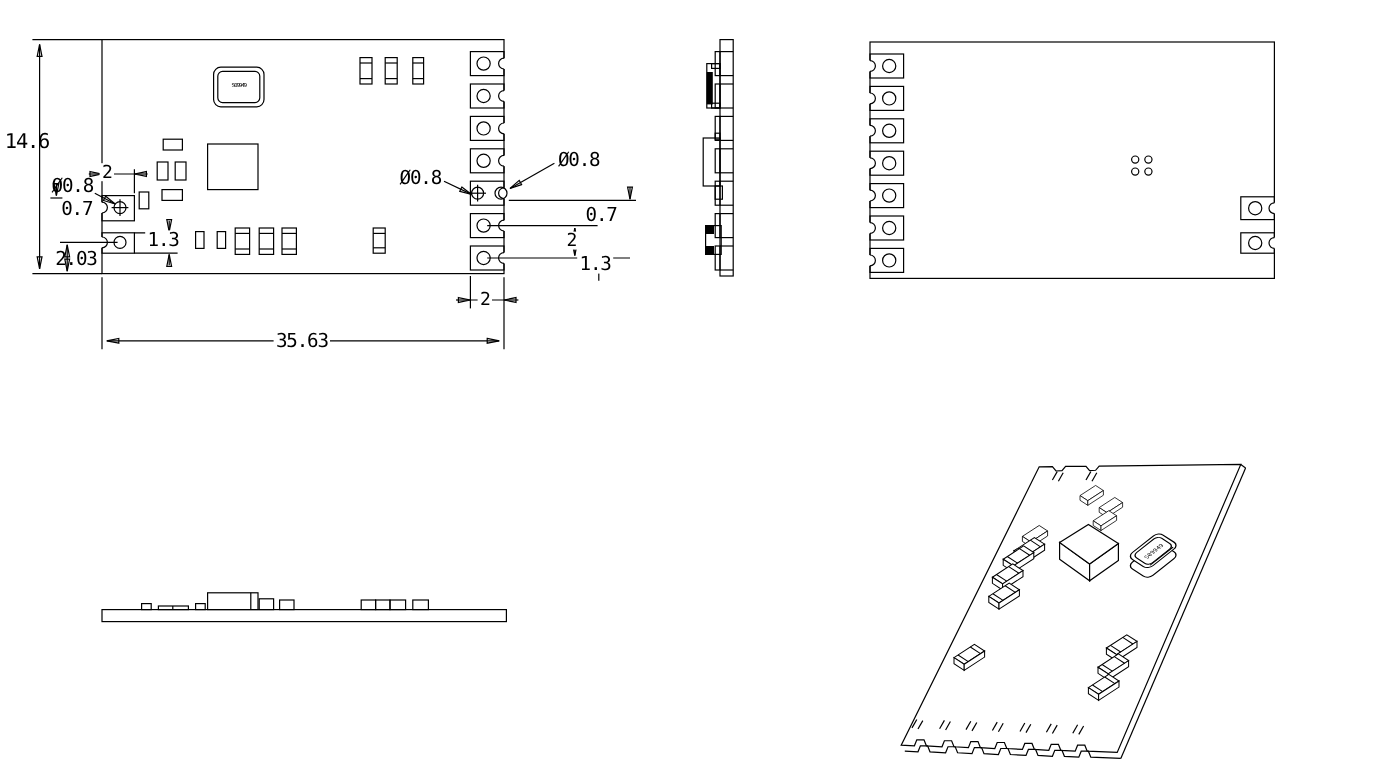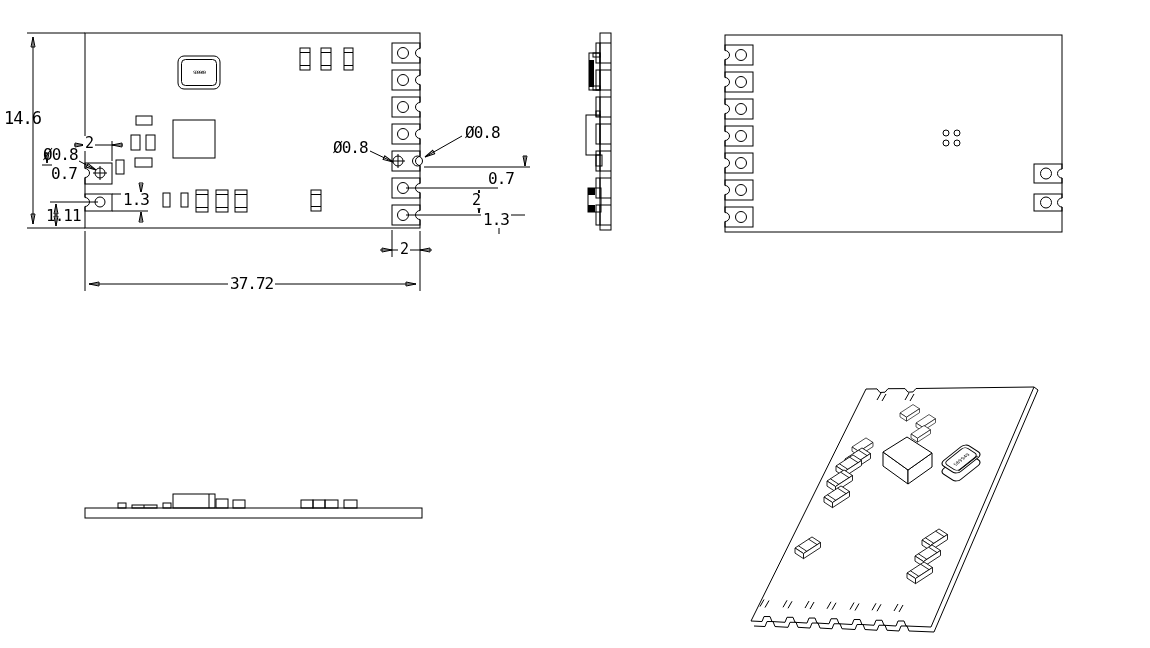--- a/index.html
+++ b/index.html
@@ -323,23 +323,23 @@
           <use href="#chipc" transform="translate(915,556) scale(0.85)"></use>
           <use href="#chipc" transform="translate(907,573) scale(0.85)"></use>
         </g>
   </g>
 </svg>
 
 <div class="dim" style="left:4px;top:110px;font-size:17px">14.6</div>
 <div class="dim bg" style="left:83px;top:136px;font-size:15px">2</div>
 <div class="dim" style="left:43px;top:147px">Ø0.8</div>
 <div class="dim" style="left:51px;top:166px">0.7</div>
-<div class="dim" style="left:46px;top:208px">1.11</div>
+<div class="dim" style="left:46px;top:208px">2.03</div>
 <div class="dim bg" style="left:121px;top:192px">1.3</div>
 <div class="dim" style="left:333px;top:140px">Ø0.8</div>
 <div class="dim" style="left:465px;top:125px">Ø0.8</div>
 <div class="dim" style="left:488px;top:171px">0.7</div>
 <div class="dim bg" style="left:470px;top:193px;font-size:15px">2</div>
 <div class="dim bg" style="left:481px;top:212px">1.3</div>
 <div class="dim bg" style="left:398px;top:242px;font-size:15px">2</div>
-<div class="dim bg" style="left:228px;top:276px">37.72</div>
+<div class="dim bg" style="left:228px;top:276px">35.63</div>
 <div class="tiny" style="left:185px;top:69px;width:28px;text-align:center">S09949</div>
 </div>
 
 </body></html>

